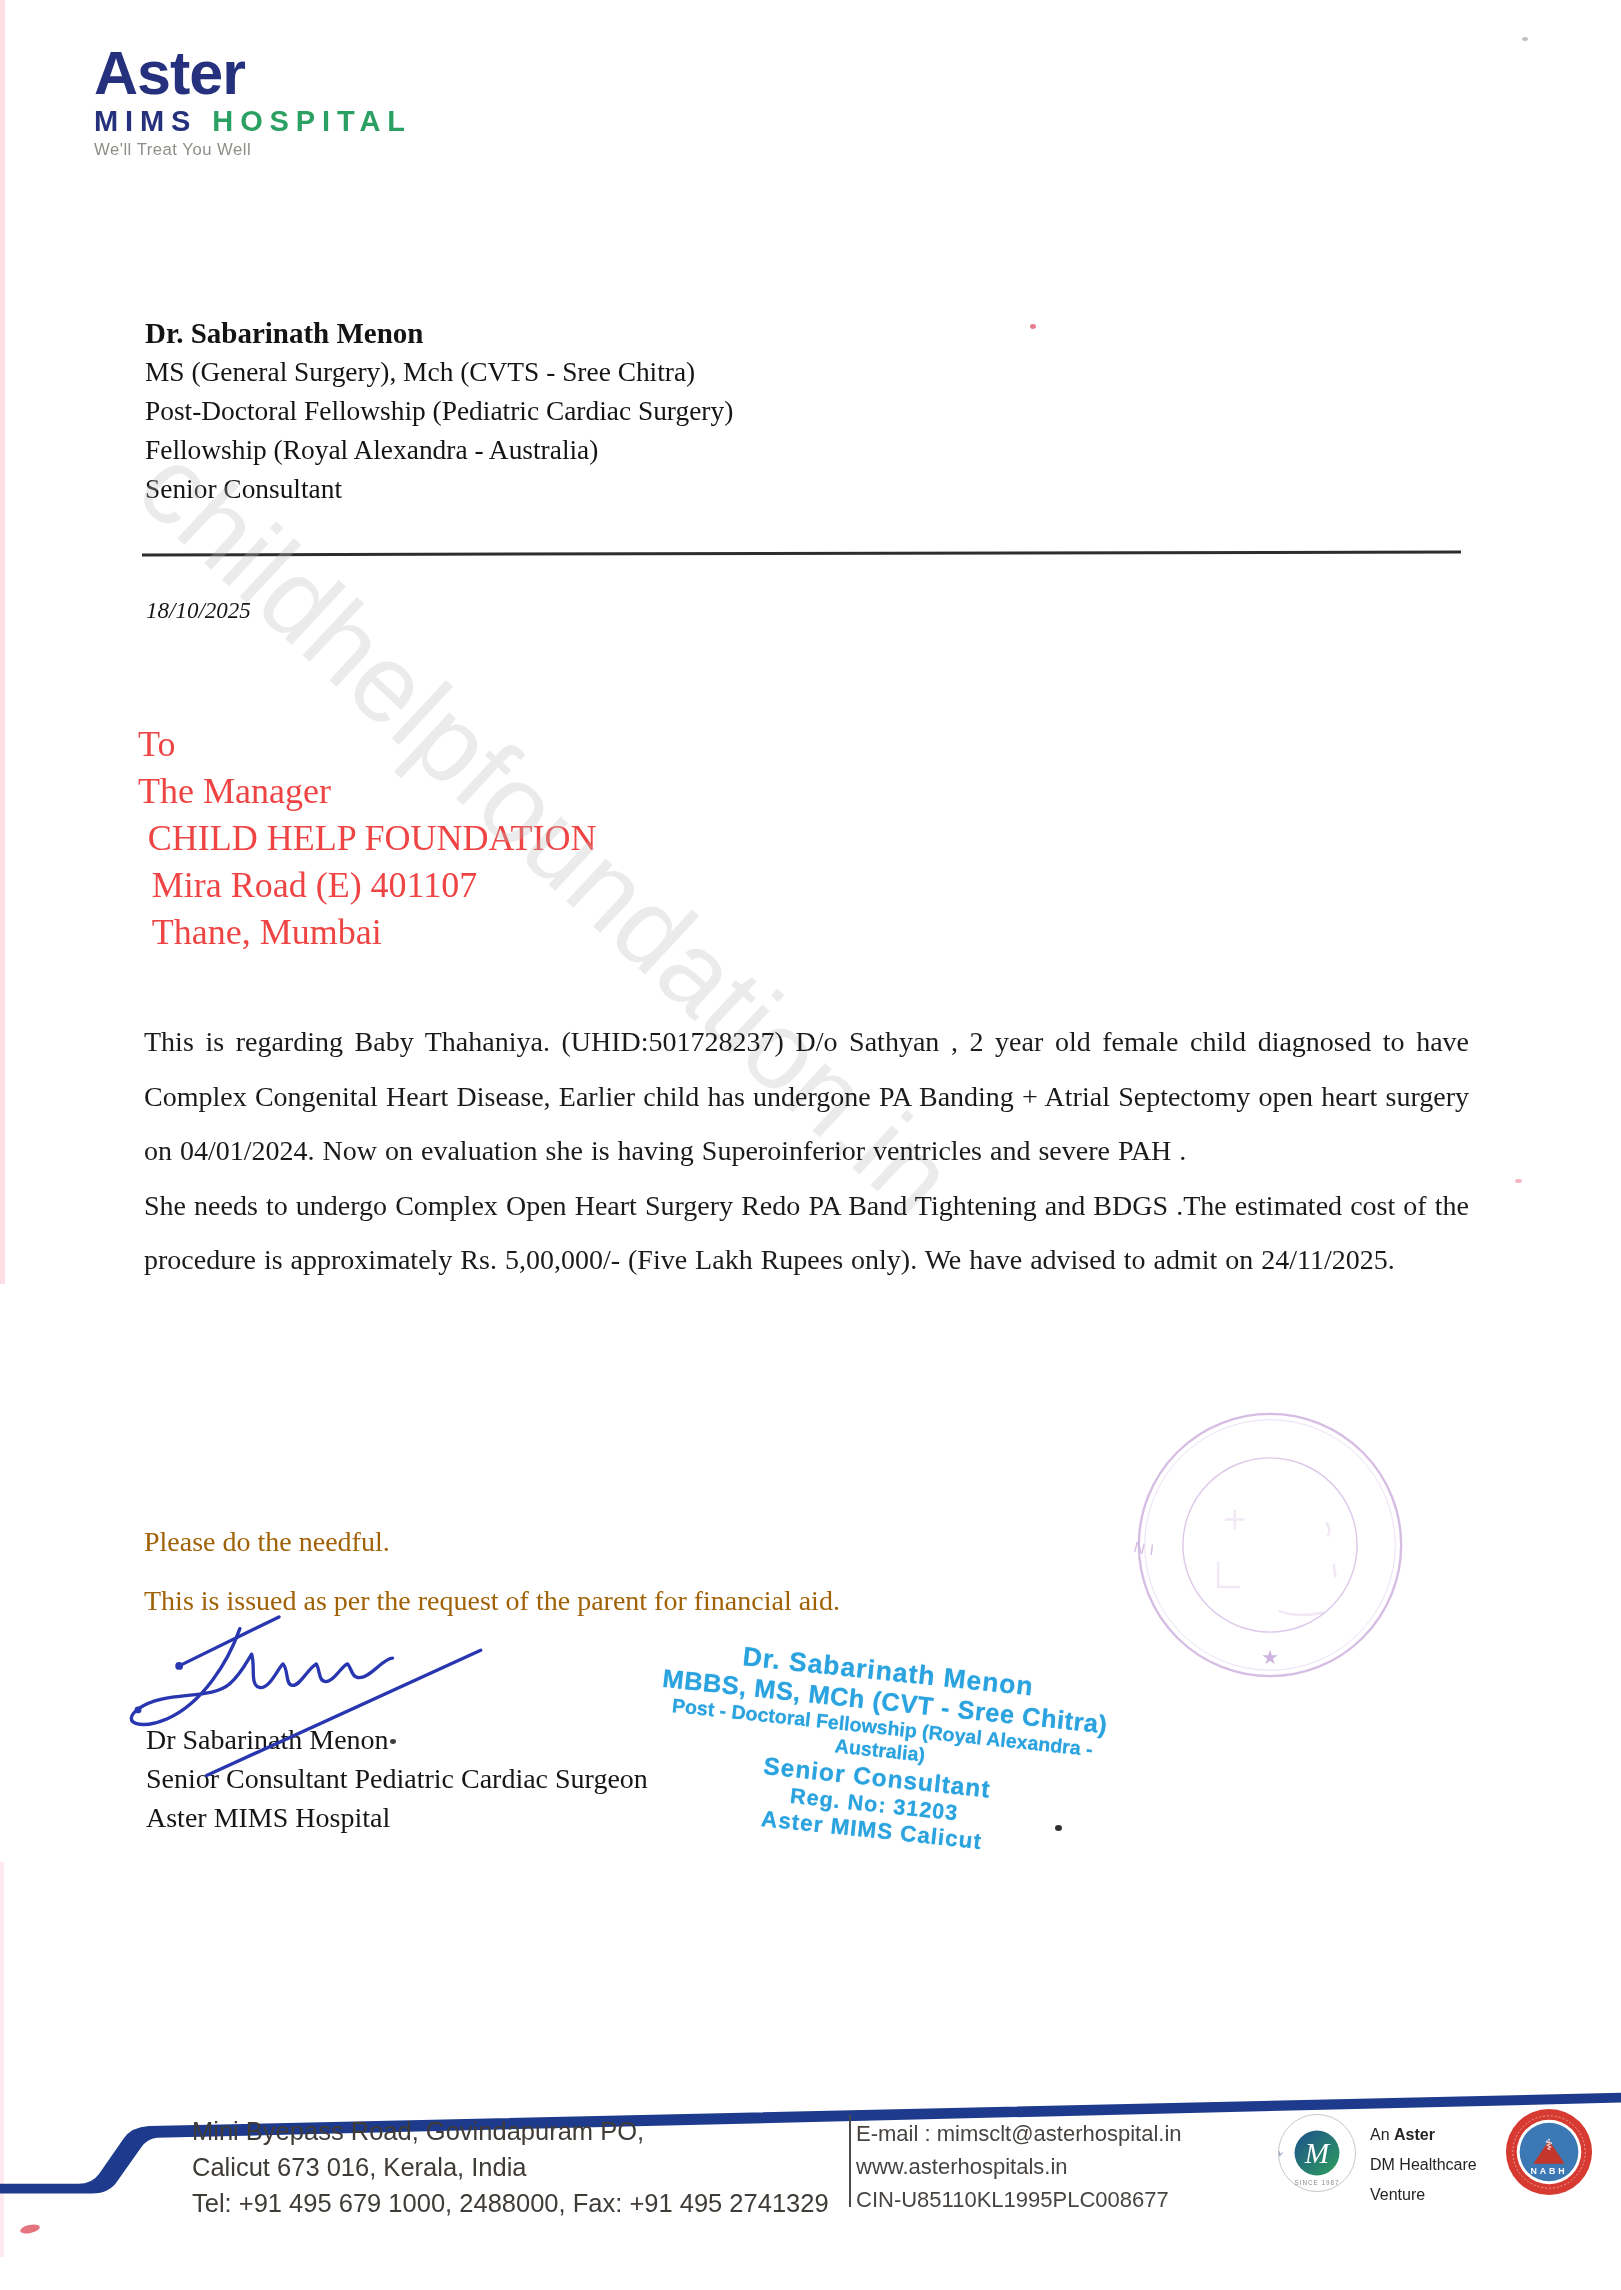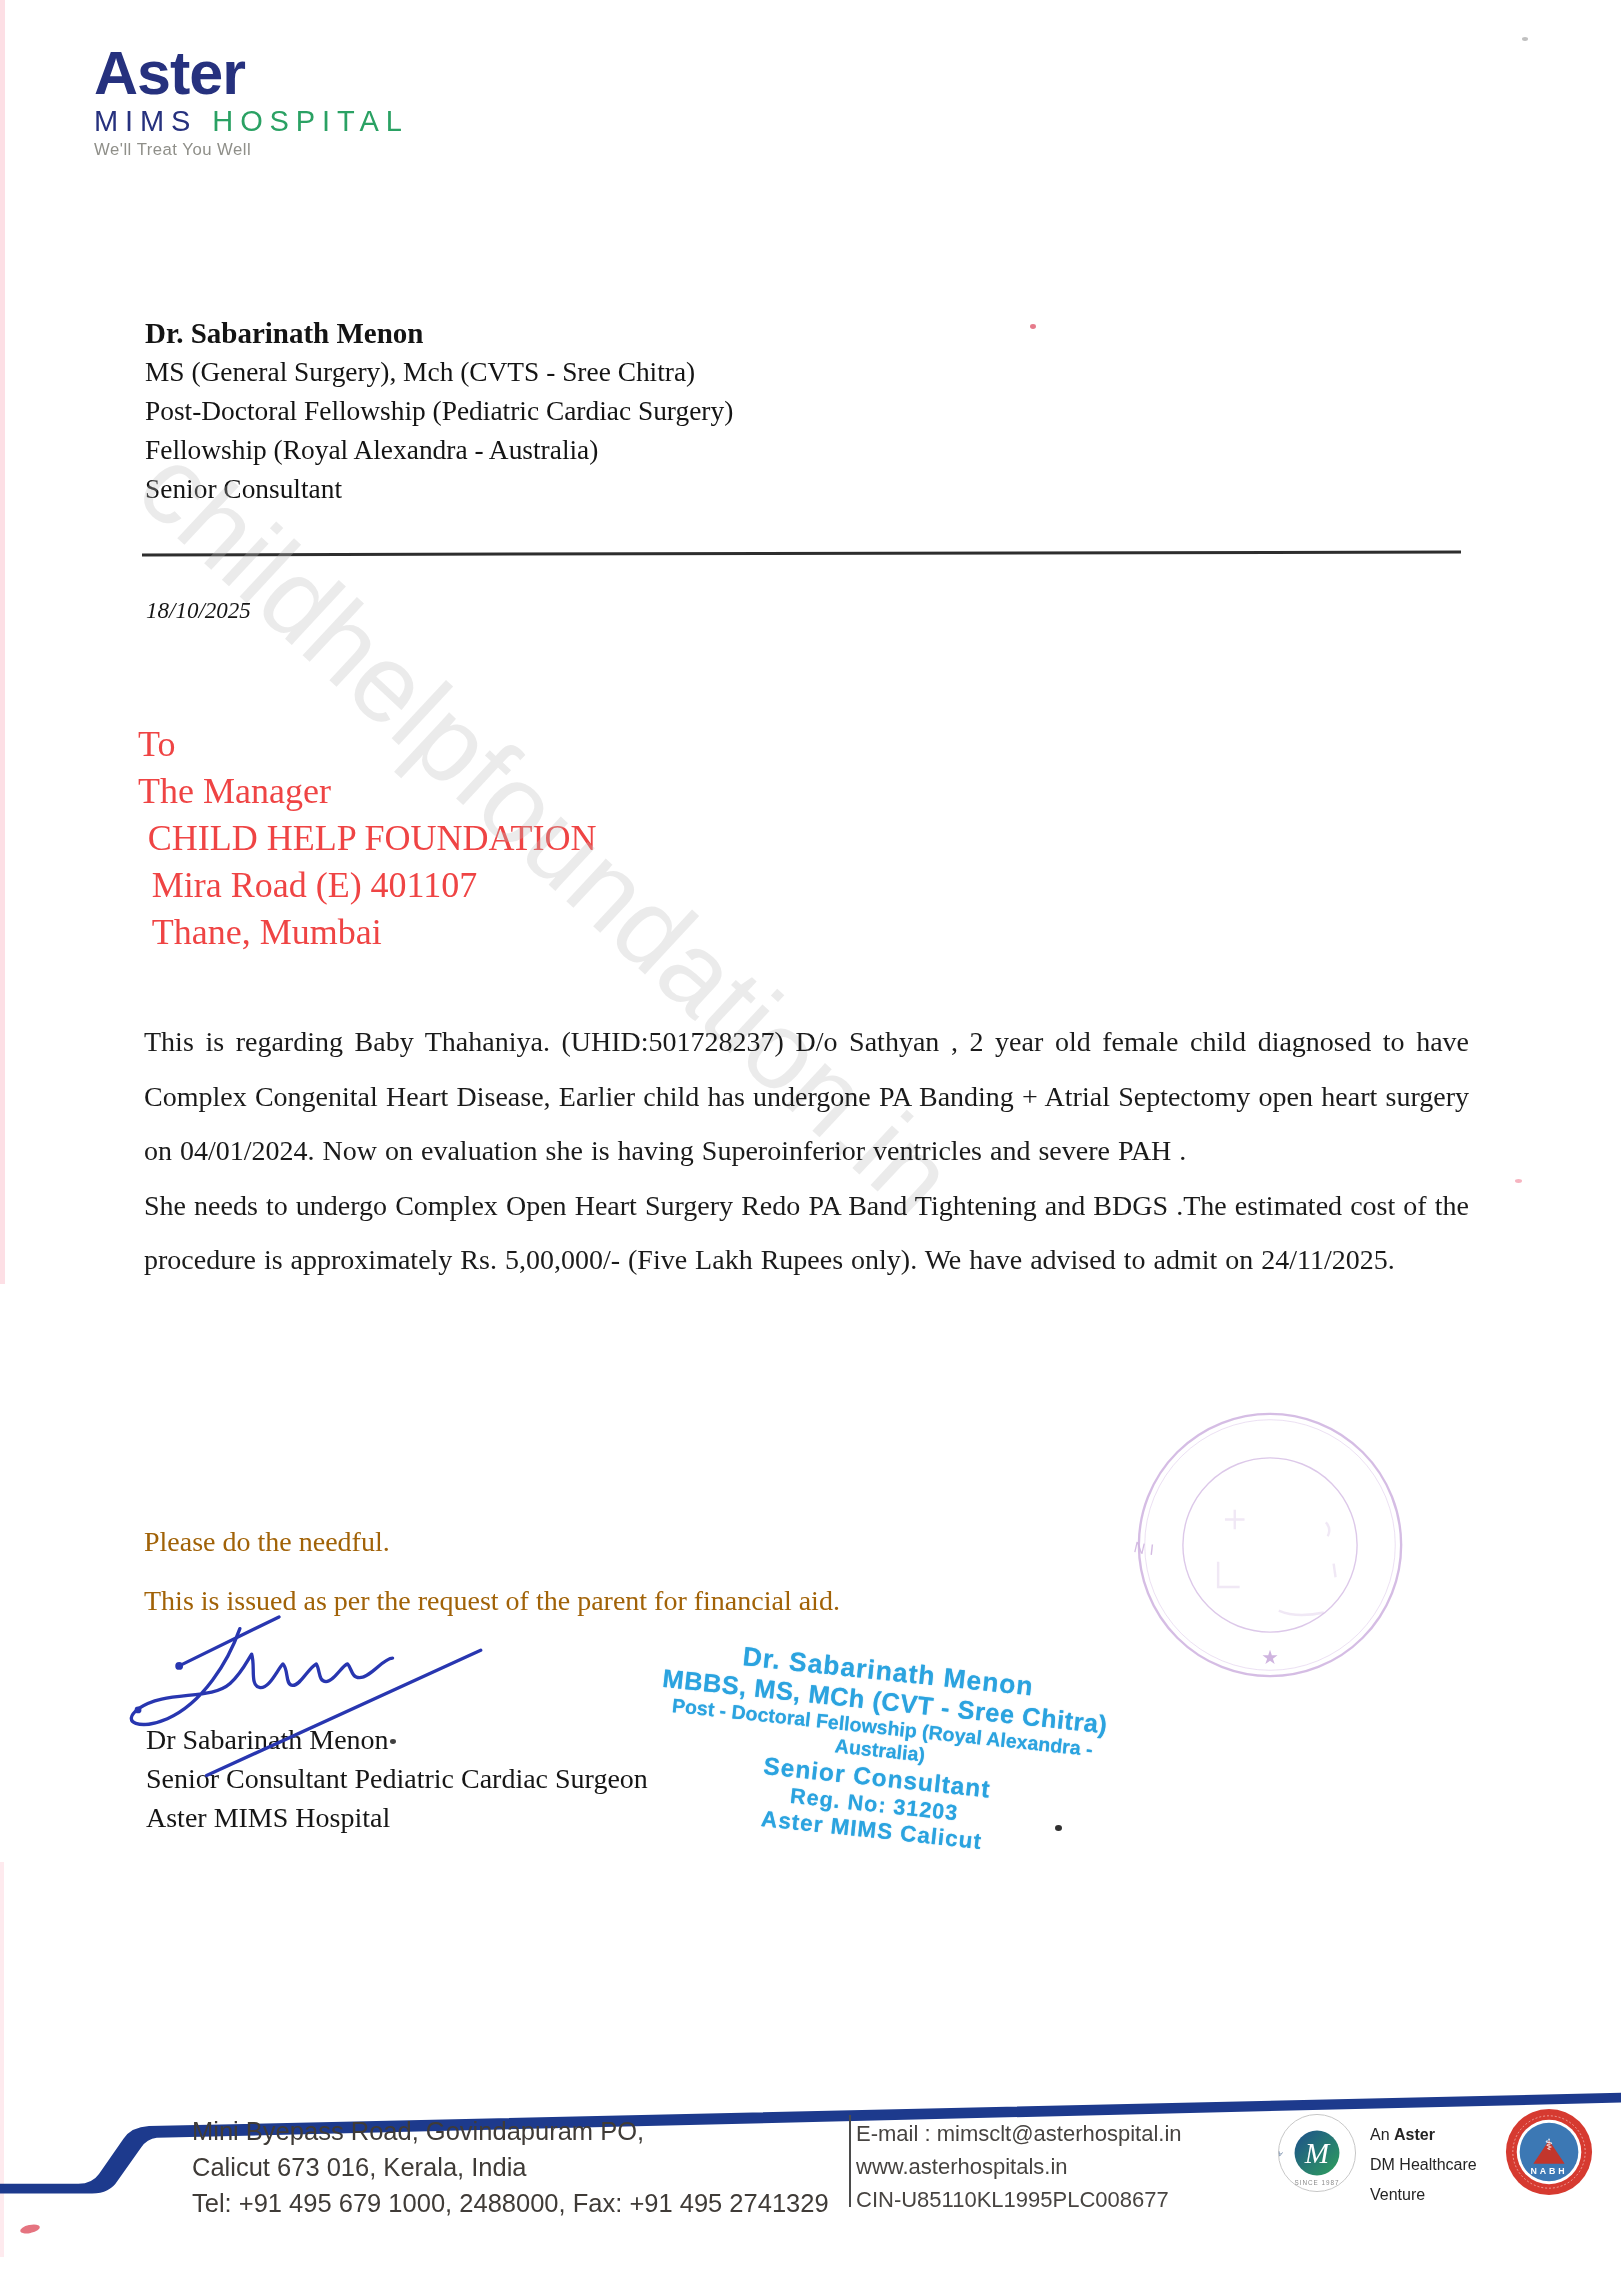--- a/index.html
+++ b/index.html
@@ -2,21 +2,21 @@
 <html><head>
 <meta charset="utf-8">
 <style>
   html,body{margin:0;padding:0;background:#ffffff;}
   .page{position:relative;width:1621px;height:2257px;background:#ffffff;overflow:hidden;
         font-family:"Liberation Serif", serif;color:#1e1e1e;}
 
   
   .logo{position:absolute;left:94px;top:43px;font-family:"Liberation Sans", sans-serif;}
   .logo .brand-name{font-size:61px;font-weight:700;letter-spacing:-1px;color:#26317e;line-height:1;}
-  .logo .brand-sub{margin-top:2px;font-size:29px;font-weight:400;letter-spacing:6.9px;line-height:1.05;}
+  .logo .brand-sub{margin-top:2px;font-size:29px;font-weight:700;letter-spacing:6.9px;line-height:1.05;}
   .logo .brand-mims{color:#26317e;}
   .logo .brand-hospital{color:#2aa163;}
   .logo .tagline{margin-top:3.9px;font-size:16.7px;letter-spacing:0.5px;color:#8f8f89;font-weight:400;}
 
   
   .doctor{position:absolute;left:145px;top:314px;font-size:27.4px;line-height:39px;color:#141414;}
   .doctor .docname{font-weight:700;font-size:29px;}
 
   .rule{position:absolute;left:142px;top:552px;width:1319px;height:2.9px;background:#2e2e2e;transform:rotate(-0.12deg);}
 

